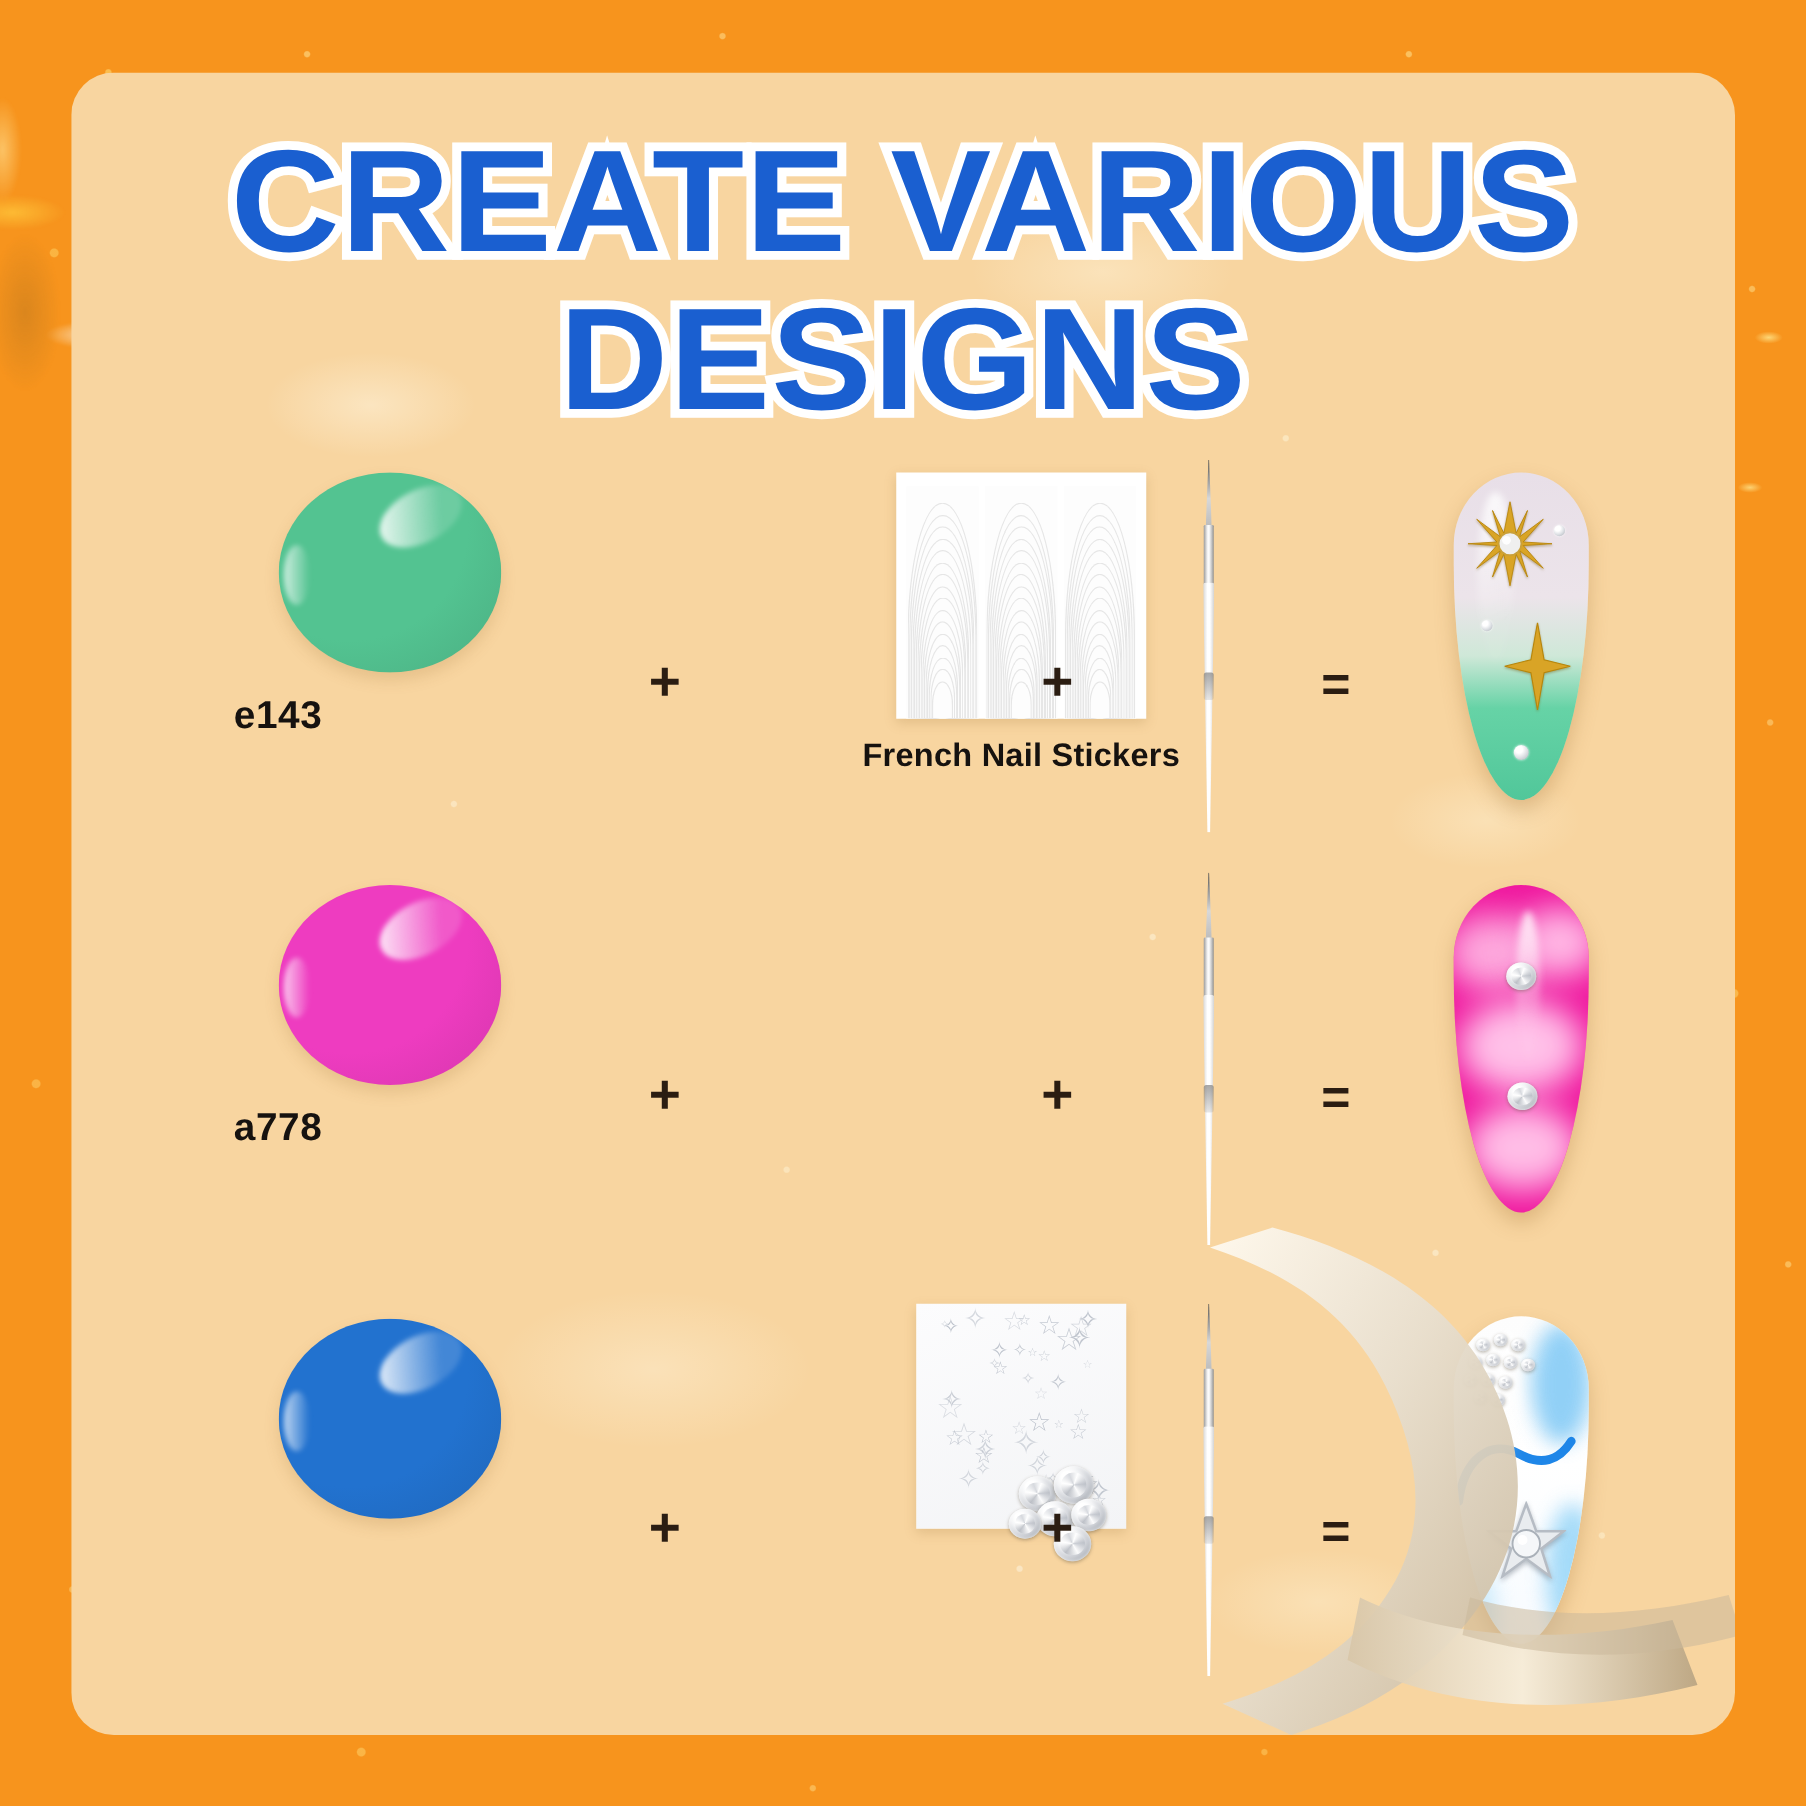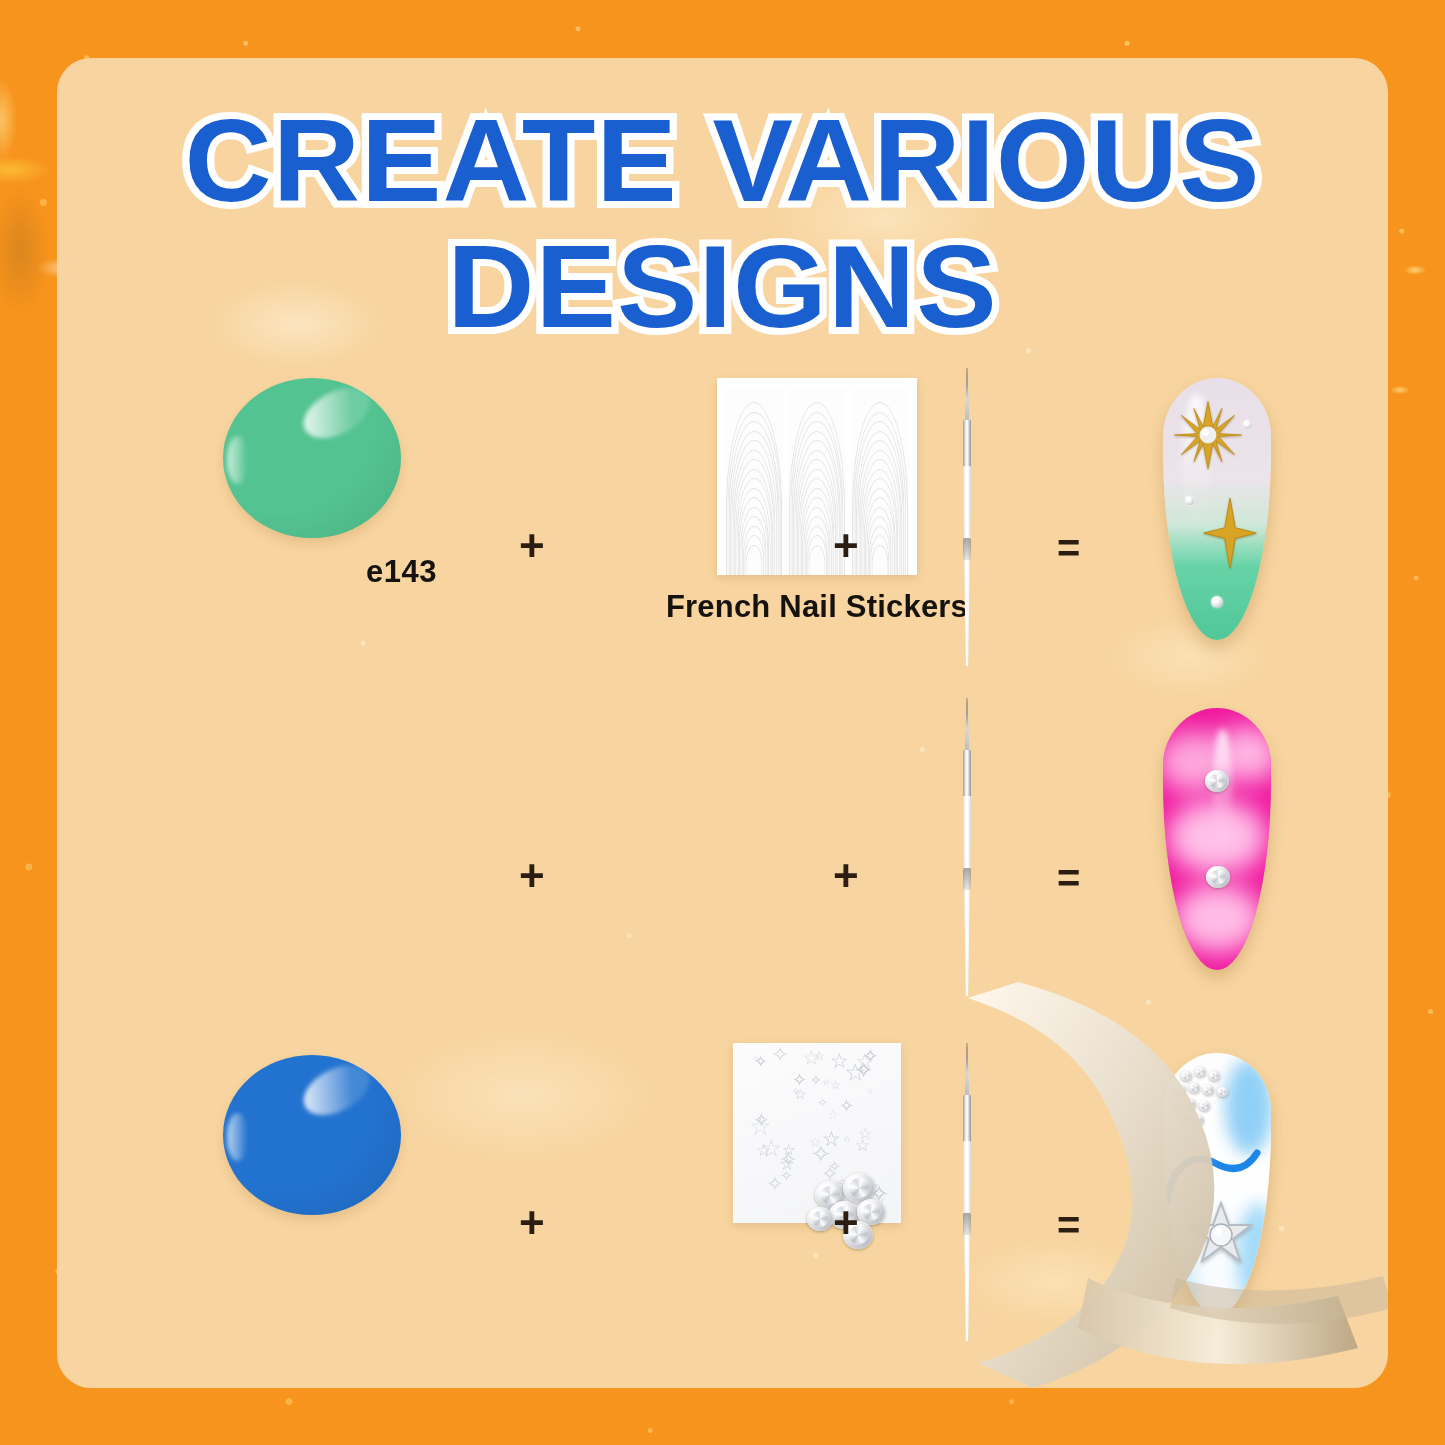--- a/index.html
+++ b/index.html
@@ -110,21 +110,21 @@
 
   
   .row{position:absolute;left:0;width:1331px;height:300px;display:block;}
   #row-1{top:320px;}
   #row-2{top:650px;}
   #row-3{top:975px;}
 
   .cell{position:absolute;}
 
   
-  .swatch-col{left:130px;top:0;width:250px;text-align:right;}
+  .swatch-col{left:130px;top:0;width:250px;text-align:left;}
   .swatch{
     width:178px;height:160px;margin:0 auto;
     border-radius:50%/50%;
     position:relative;
     box-shadow:0 6px 12px rgba(150,100,40,.18);
   }
   .swatch::after{ 
     content:"";position:absolute;
     right:16%;top:9%;width:40%;height:26%;
     background:linear-gradient(115deg, rgba(255,255,255,.95), rgba(255,255,255,.15) 70%);
@@ -150,21 +150,21 @@
     font-family:"Liberation Sans", sans-serif;
     line-height:1;
   }
   .op-1{left:462px;top:146px;}
   .op-2{left:776px;top:146px;}
   .op-eq{left:1000px;top:150px;font-size:40px;}
 
   
   .acc-col{left:480px;top:0;width:560px;text-align:center;}
   .acc-label{
-    font-size:31px;font-weight:bold;color:#16120f;letter-spacing:.2px;
+    font-size:26px;font-weight:bold;color:#16120f;letter-spacing:.2px;
     line-height:1.18;margin-top:14px;
   }
 
   
   .sheet-french{
     width:200px;height:197px;margin:0 auto;background:#ffffff;
     box-shadow:0 3px 9px rgba(150,110,50,.22);
     position:relative;overflow:hidden;
     display:flex;justify-content:space-around;align-items:flex-end;
     padding:6px 6px 0;box-sizing:border-box;
@@ -399,20 +399,24 @@
 
           <div class="minigem" style="left:80px;top:42px;"></div>
           <div class="minigem" style="left:22px;top:118px;"></div>
           <div class="minigem" style="left:48px;top:218px;width:12px;height:12px;"></div>
         </div>
       </div>
     </div>
 
     <div class="row" id="row-2">
 
+      <div class="cell swatch-col">
+        <div class="swatch" id="sw2" style="background: radial-gradient(at 32% 28%, rgb(238, 60, 192) 0%, rgb(238, 60, 192) 55%, rgba(0, 0, 0, 0.1) 100%), rgb(238, 60, 192);"></div>
+        <div class="swatch-label">a778</div>
+      </div>
 
       <div class="cell op op-1">+</div>
 
 
       <div class="cell op op-2">+</div>
 
       <div class="cell brush-col">
         <div class="brush">
           <div class="brush-tip"></div>
           <div class="brush-ferrule"></div>

